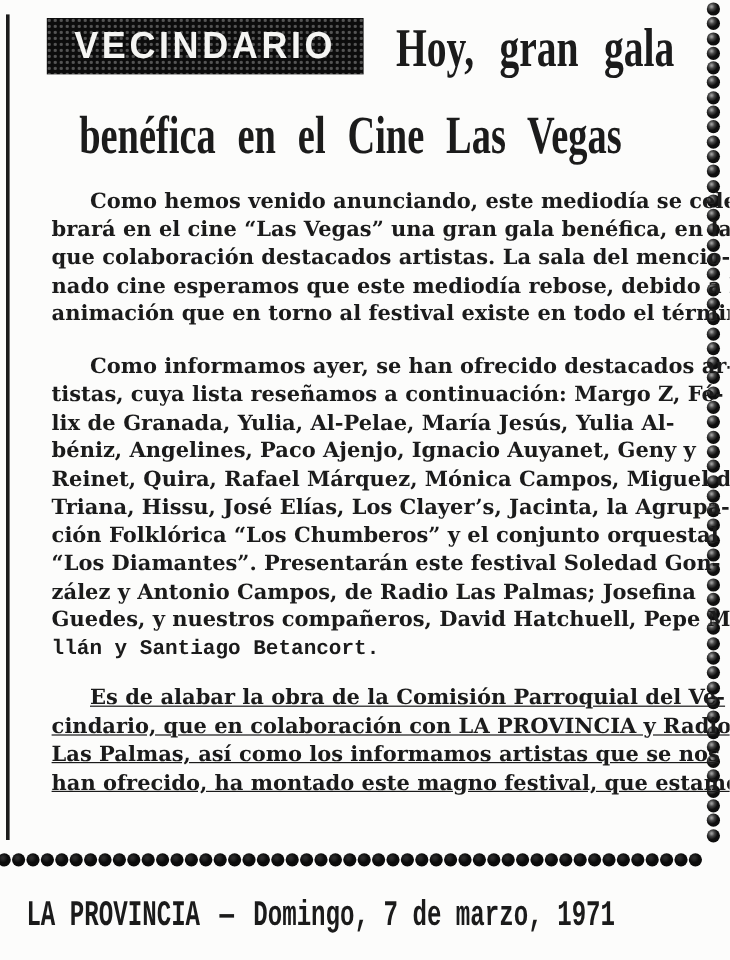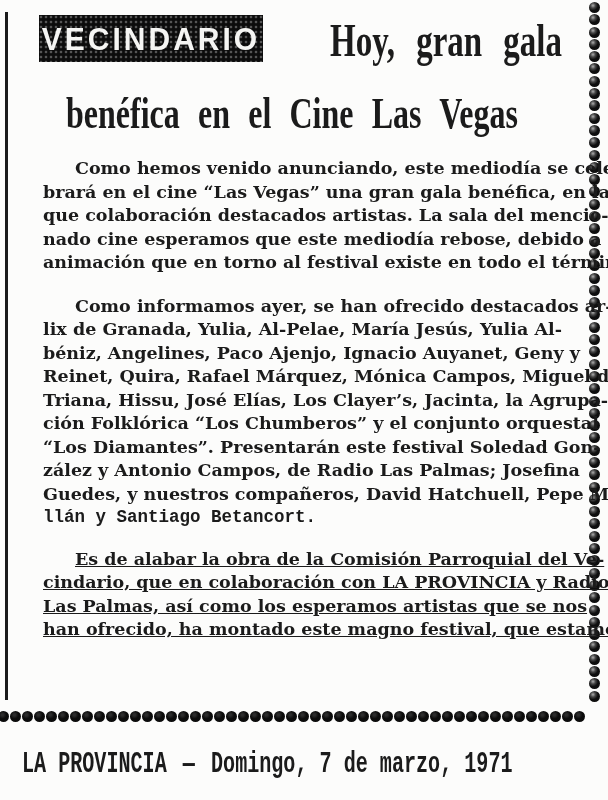--- a/index.html
+++ b/index.html
@@ -29,21 +29,21 @@
     position: absolute; left: -2px; top: 711px;
     display: flex; flex-direction: row;
   }
   .dot-h {
     width: 11px; height: 11px; border-radius: 50%; margin-right: 1px;
     background: radial-gradient(circle at 40% 35%, #2c2c2c 1px, #0b0b0b 4px);
   }
 
   
   .section-box {
-    position: absolute; left: 39px; top: 15px; width: 224px; height: 47px;
+    position: absolute; left: 39px; top: 15px; width: 264px; height: 47px;
     background-color: #0c0c0c;
     background-image: radial-gradient(circle at 2px 2px, rgba(255,255,255,0.30) 1px, transparent 1.7px);
     background-size: 5px 5px;
     display: flex; align-items: center; justify-content: center;
   }
   .section-box span {
     color: #f5f5f3; font-family: "Liberation Sans", sans-serif;
     font-weight: 700; font-size: 30px; letter-spacing: 3px;
     transform: scaleY(1.05);
   }
@@ -215,34 +215,35 @@
   <div class="article" id="article">
       <div class="paragraph">
         <div class="tline first">Como hemos venido anunciando, este mediodía se cele-</div>
         <div class="tline">brará en el cine “Las Vegas” una gran gala benéfica, en la</div>
         <div class="tline">que colaboración destacados artistas. La sala del mencio-</div>
         <div class="tline">nado cine esperamos que este mediodía rebose, debido a la</div>
         <div class="tline">animación que en torno al festival existe en todo el término.</div>
       </div>
       <div class="paragraph">
         <div class="tline first">Como informamos ayer, se han ofrecido destacados ar-</div>
+        <div class="tline">tistas, cuya lista reseñamos a continuación: Margo Z, Fé-</div>
         <div class="tline">lix de Granada, Yulia, Al-Pelae, María Jesús, Yulia Al-</div>
         <div class="tline">béniz, Angelines, Paco Ajenjo, Ignacio Auyanet, Geny y</div>
         <div class="tline">Reinet, Quira, Rafael Márquez, Mónica Campos, Miguel de</div>
         <div class="tline">Triana, Hissu, José Elías, Los Clayer’s, Jacinta, la Agrupa-</div>
         <div class="tline">ción Folklórica “Los Chumberos” y el conjunto orquestal</div>
         <div class="tline">“Los Diamantes”. Presentarán este festival Soledad Gon-</div>
         <div class="tline">zález y Antonio Campos, de Radio Las Palmas; Josefina</div>
         <div class="tline">Guedes, y nuestros compañeros, David Hatchuell, Pepe Mi-</div>
         <div class="tline short">llán y Santiago Betancort.</div>
       </div>
       <div class="paragraph">
         <div class="tline first">Es de alabar la obra de la Comisión Parroquial del Ve-</div>
         <div class="tline">cindario, que en colaboración con LA PROVINCIA y Radio</div>
-        <div class="tline">Las Palmas, así como los esperamos artistas que se nos</div>
+        <div class="tline">Las Palmas, así como los informamos artistas que se nos</div>
         <div class="tline">han ofrecido, ha montado este magno festival, que estamos</div>
       </div>
     </div>
 
   <div class="footer">
     <span>LA PROVINCIA</span>
     <span class="sep">—</span>
     <span>Domingo, 7 de marzo, 1971</span>
   </div>
 

